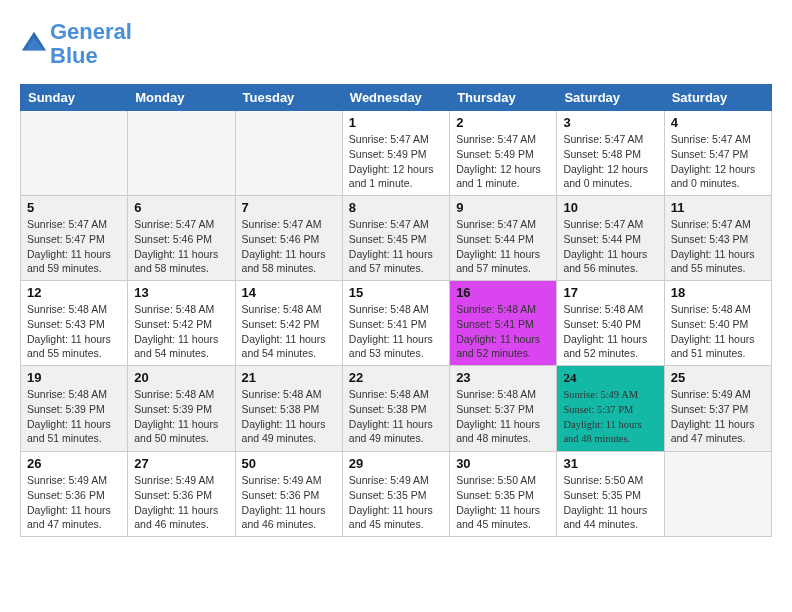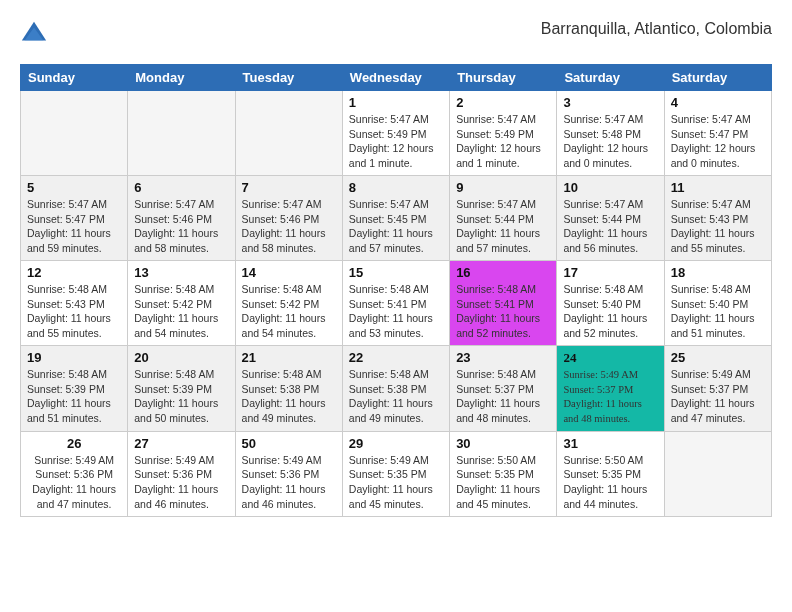--- a/index.html
+++ b/index.html
@@ -88,23 +88,26 @@
   </style>
 </head>
 <body>
 
 <div class="header">
   <div class="logo">
     <svg class="logo-icon" viewBox="0 0 30 30">
       <polygon points="15,2 28,22 2,22" fill="#2d6db5"></polygon>
       <polygon points="15,8 25,22 5,22" fill="#4a90d9" opacity="0.5"></polygon>
     </svg>
+    <div class="logo-text">
+      <span>General</span><br>
+      <span style="color:#4a90d9;">Blue</span>
+    </div>
   </div>
   <div class="title-block">
-    <div class="subtitle">Barranquilla, Atlantico, Colombia</div>
   </div>
 </div>
 
 <table class="calendar">
   <thead>
     <tr>
     <th>Sunday</th>
         <th>Monday</th>
         <th>Tuesday</th>
         <th>Wednesday</th>
@@ -219,21 +222,21 @@
         <td style="background: #14b8a6; font-family: Liberation Serif, serif;">
           <span class="day-num">24</span>
           <div class="day-info">Sunrise: 5:49 AM<br>Sunset: 5:37 PM<br>Daylight: 11 hours and 48 minutes.</div>
         </td>
         <td style="background: rgb(240, 240, 240);">
           <span class="day-num">25</span>
           <div class="day-info">Sunrise: 5:49 AM<br>Sunset: 5:37 PM<br>Daylight: 11 hours and 47 minutes.</div>
         </td>
       </tr>
       <tr>
-        <td style="background: rgb(255, 255, 255); text-align: center;">
+        <td style="background: rgb(255, 255, 255);">
           <span class="day-num">26</span>
           <div class="day-info">Sunrise: 5:49 AM<br>Sunset: 5:36 PM<br>Daylight: 11 hours and 47 minutes.</div>
         </td>
         <td style="background: rgb(255, 255, 255);">
           <span class="day-num">27</span>
           <div class="day-info">Sunrise: 5:49 AM<br>Sunset: 5:36 PM<br>Daylight: 11 hours and 46 minutes.</div>
         </td>
         <td style="background: rgb(255, 255, 255);">
           <span class="day-num">50</span>
           <div class="day-info">Sunrise: 5:49 AM<br>Sunset: 5:36 PM<br>Daylight: 11 hours and 46 minutes.</div>

